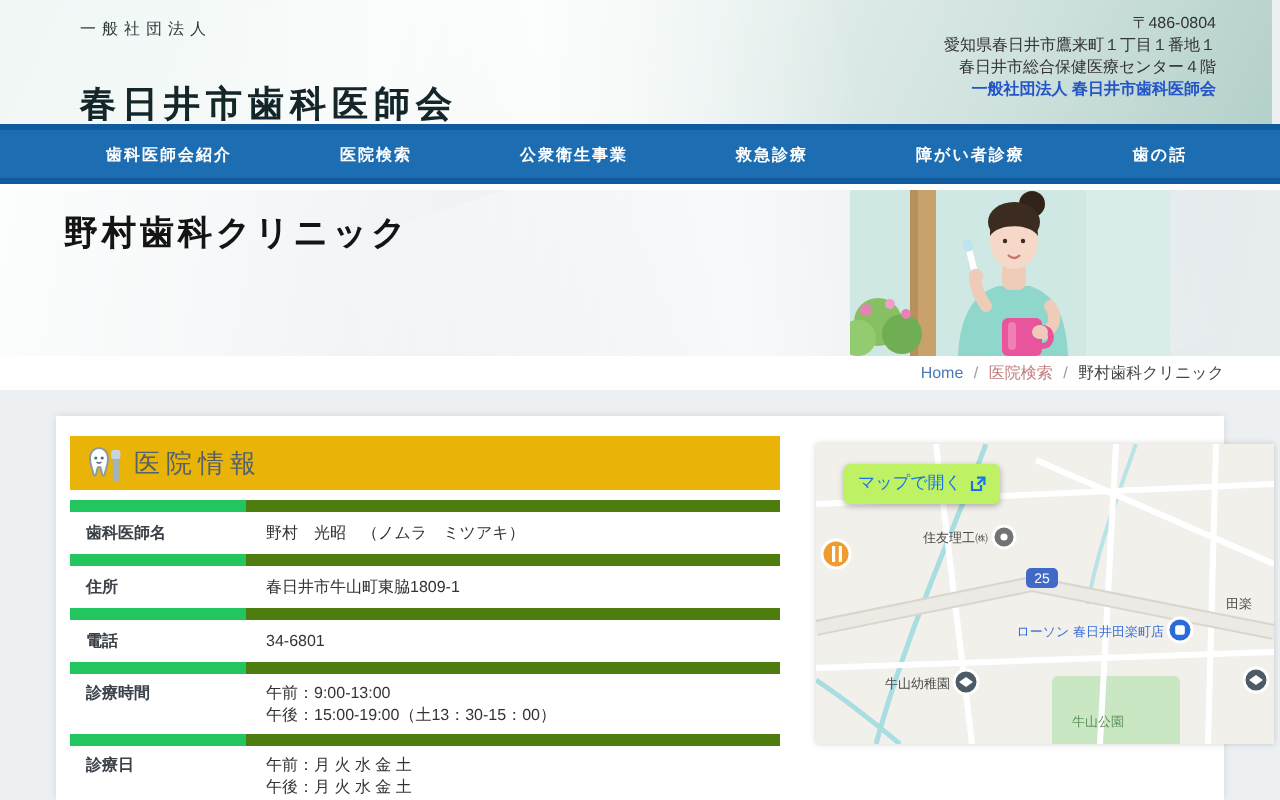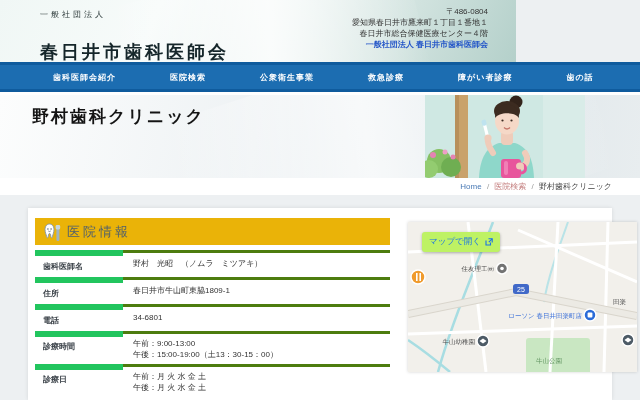--- a/index.html
+++ b/index.html
@@ -4,21 +4,21 @@
 <style>
   * { margin:0; padding:0; box-sizing:border-box; }
   html,body { background:#cfd4d8; }
   #stage {
     position:relative; width:640px; height:400px; overflow:hidden;
     background:#edf0f2; font-family:"Liberation Sans", sans-serif;
     -webkit-font-smoothing:antialiased;
   }
   
   .top-header {
-    position:absolute; left:0; top:0; width:516px; height:62px;
+    position:absolute; left:0; top:0; width:636px; height:62px;
     background:linear-gradient(115deg,#f0f7f5 0%,#f7fbfa 30%,#e6f0ee 55%,#d0e2de 78%,#b4d0ca 100%);
   }
   .hdr-streak {
     position:absolute; left:120px; top:-30px; width:300px; height:140px;
     background:linear-gradient(100deg, rgba(255,255,255,0) 0%, rgba(255,255,255,.8) 50%, rgba(255,255,255,0) 100%);
     transform:rotate(-14deg);
   }
   .logo { position:absolute; left:40px; top:9px; }
   .logo .org-type { font-size:8px; letter-spacing:3px; color:#2c3a3a; }
   .logo .org-name {
@@ -71,21 +71,21 @@
     background:#eab308; display:flex; align-items:center; padding-left:8px;
   }
   .section-head .s-title { font-size:13px; letter-spacing:3px; color:#52616c; margin-left:6px; }
   .info-table { position:absolute; left:7px; top:42px; width:355px; }
   .row { display:flex; }
   .cell-label {
     width:88px; padding:5px 0 5px 8px; border-top:6px solid #22c55e;
     font-size:8px; font-weight:bold; color:#3a4148; line-height:11px;
   }
   .cell-value {
-    flex:1; padding:5px 0 5px 10px; border-top:3px solid #4d7c0f;
+    flex:1; padding:5px 0 5px 10px; border-top:6px solid #4d7c0f;
     font-size:8px; color:#333; line-height:11px;
   }
   .row.tall .cell-label, .row.tall .cell-value { padding-top:4px; padding-bottom:4px; }
   
   .map {
     position:absolute; left:408px; top:222px; width:229px; height:150px;
     background:#f2f0eb; box-shadow:0 0 3px rgba(0,0,0,.18); overflow:hidden; cursor:grab;
   }
   .map-open-btn {
     position:absolute; left:14px; top:10px; background:#bef264; border-radius:3px;

